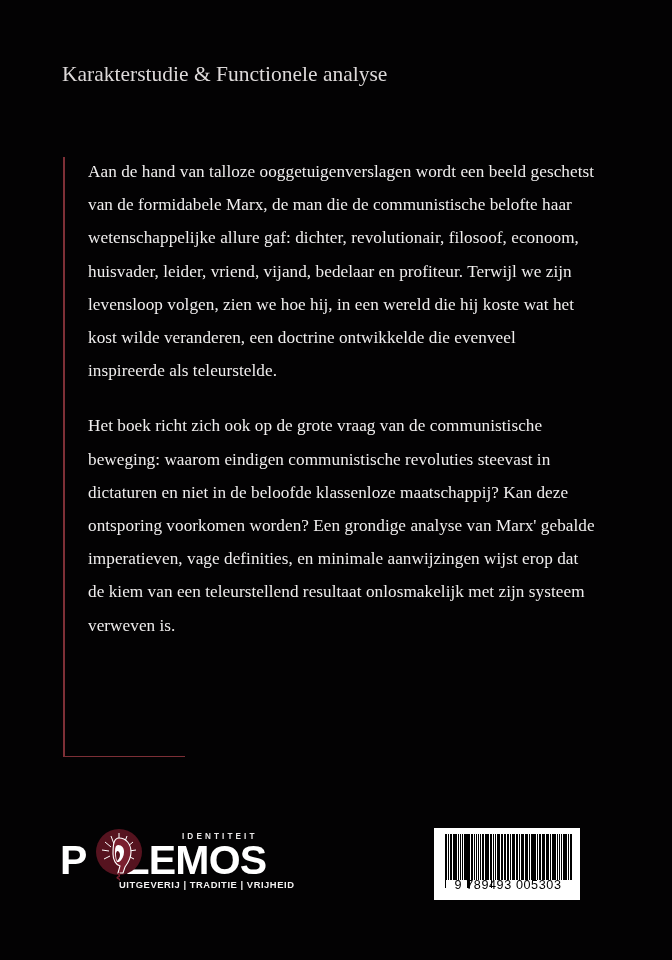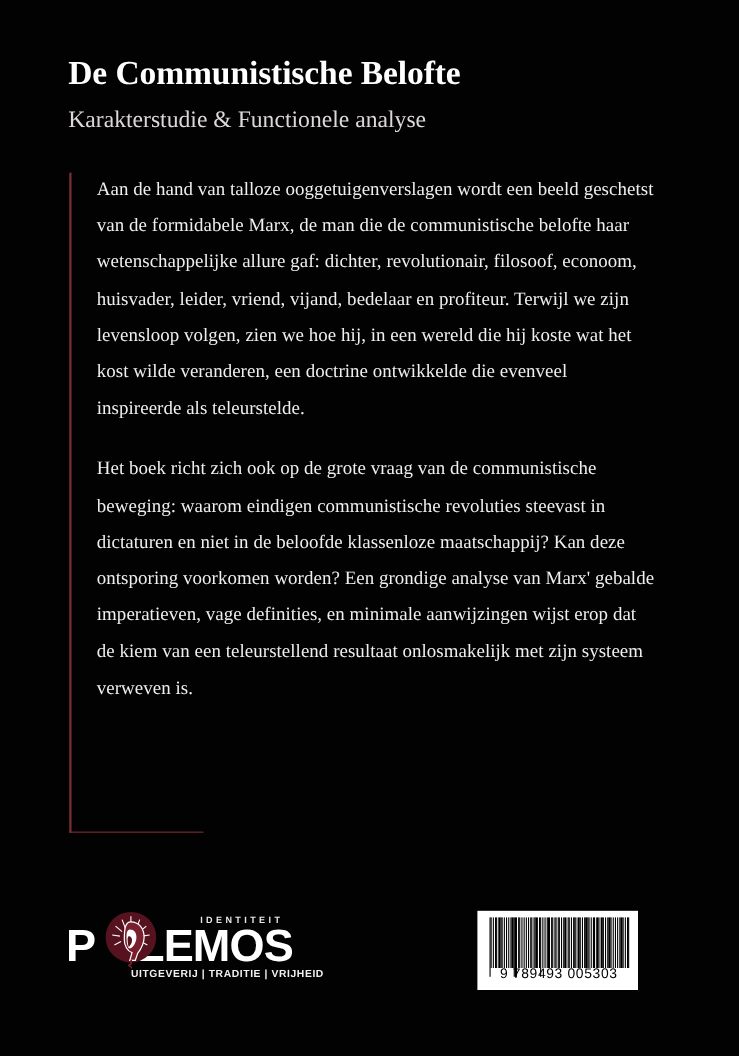--- a/index.html
+++ b/index.html
@@ -181,21 +181,20 @@
     text-align: center;
     white-space: nowrap;
   }
 </style>
 </head>
 <body>
 
 <div class="cover">
 
   <div class="title-block">
-    <h1 class="book-title">De Communistische Belofte</h1>
     <h2 class="book-subtitle">Karakterstudie &amp; Functionele analyse</h2>
   </div>
 
   <div class="rule-vertical"></div>
   <div class="rule-horizontal"></div>
 
   <div class="blurb">
     <p>Aan de hand van talloze ooggetuigenverslagen wordt een beeld geschetst van de formidabele Marx, de man die de communistische belofte haar wetenschappelijke allure gaf: dichter, revolutionair, filosoof, econoom, huisvader, leider, vriend, vijand, bedelaar en profiteur. Terwijl we zijn levensloop volgen, zien we hoe hij, in een wereld die hij koste wat het kost wilde veranderen, een doctrine ontwikkelde die evenveel inspireerde als teleurstelde.</p>
     <p>Het boek richt zich ook op de grote vraag van de communistische beweging: waarom eindigen communistische revoluties steevast in dictaturen en niet in de beloofde klassenloze maatschappij? Kan deze ontsporing voorkomen worden? Een grondige analyse van Marx' gebalde imperatieven, vage definities, en minimale aanwijzingen wijst erop dat de kiem van een teleurstellend resultaat onlosmakelijk met zijn systeem verweven is.</p>
   </div>

